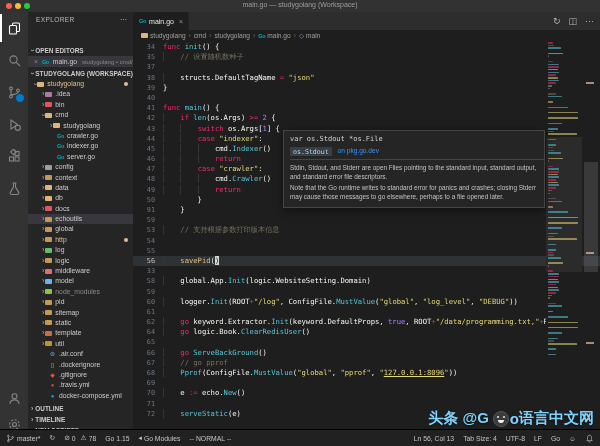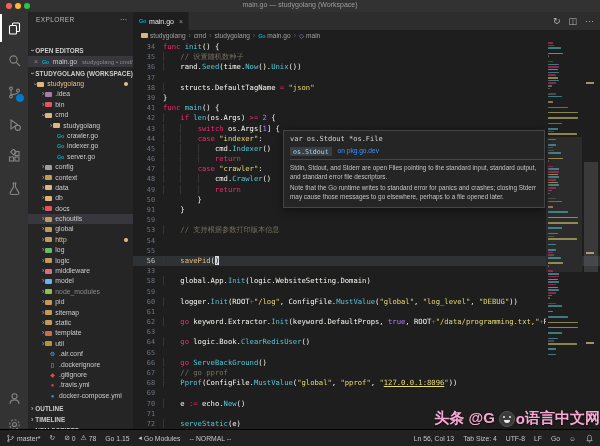--- a/index.html
+++ b/index.html
@@ -77,21 +77,21 @@
   .tt-para{font-size:6.4px;color:#c3c3c3;line-height:1.35;margin-top:3px;}
   
   #statusbar{position:absolute;left:0;bottom:0;width:600px;height:16px;background:#212121;border-top:1px solid #000;
     color:#c5c5c5;font-size:6.8px;}
   #sb-left,#sb-right{position:absolute;top:0;height:16px;display:flex;align-items:center;gap:9px;}
   #sb-left{left:6px;}
   #sb-right{right:6px;}
   .sbitem{display:flex;align-items:center;gap:2px;white-space:nowrap;}
   .sbitem svg{width:9px;height:9px;stroke:#c5c5c5;fill:none;stroke-width:1.1;}
   
-  #watermark{position:absolute;right:0;bottom:18px;font-size:15px;font-weight:bold;color:#f9a8d4;
+  #watermark{position:absolute;right:6px;bottom:18px;font-size:15px;font-weight:bold;color:#7dd3fc;
     text-shadow:0 1px 2px rgba(0,0,0,0.6);display:flex;align-items:center;z-index:9;}
   #wm-emoji{position:relative;width:14px;height:14px;border-radius:50%;background:#3b3b3b;border:1px solid #555;
     margin:0 -10px 0 4px;z-index:2;}
   #wm-emoji::before{content:"";position:absolute;left:3px;top:4px;width:2px;height:2px;border-radius:50%;background:#eee;
     box-shadow:6px 0 0 #eee;}
   #wm-emoji::after{content:"";position:absolute;left:4px;top:8px;width:6px;height:3px;border-radius:0 0 6px 6px;background:#eee;}
 </style>
 </head>
 <body>
 
@@ -226,24 +226,24 @@
       <div id="tab-actions">
         <span>↻</span>
         <span>◫</span>
         <span>···</span>
       </div>
     </div>
     <div id="breadcrumb"><span><span class="bico folder" style="display:inline-block;width:7px;height:5px;background:#dcb67a;border-radius:1px"></span><span>studygolang</span></span><span class="sep">›</span><span><span>cmd</span></span><span class="sep">›</span><span><span>studygolang</span></span><span class="sep">›</span><span><span class="bico go-badge">Go</span><span>main.go</span></span><span class="sep">›</span><span><span class="bico" style="color:#b180d7">◇</span><span>main</span></span></div>
     <div id="code">
         <div class="cline"><span class="lnum">34</span><span class="ctext"><span class="sk">func</span><span class="sp"> </span><span class="sf">init</span><span class="sp">() {</span></span></div>
         <div class="cline"><span class="lnum">35</span><span class="ctext"><span class="sp ind">    </span><span class="sc">// 设置随机数种子</span></span></div>
-        <div class="cline"><span class="lnum">36</span><span class="ctext"><span class="sp ind">    </span><span class="sp">rand.</span><span class="sf">Seed</span><span class="sp">(time.</span><span class="sf">Now</span><span class="sp">().</span><span class="sf">Unix</span><span class="sp">())</span></span></div>
         <div class="cline"><span class="lnum">37</span><span class="ctext"></span></div>
         <div class="cline"><span class="lnum">38</span><span class="ctext"><span class="sp ind">    </span><span class="sp">structs.DefaultTagName </span><span class="sk">=</span><span class="sp"> </span><span class="ss">"json"</span></span></div>
         <div class="cline"><span class="lnum">39</span><span class="ctext"><span class="sp">}</span></span></div>
+        <div class="cline"><span class="lnum">40</span><span class="ctext"></span></div>
         <div class="cline"><span class="lnum">41</span><span class="ctext"><span class="sk">func</span><span class="sp"> </span><span class="sf">main</span><span class="sp">() {</span></span></div>
         <div class="cline"><span class="lnum">42</span><span class="ctext"><span class="sp ind">    </span><span class="sk">if</span><span class="sp"> </span><span class="sf">len</span><span class="sp">(os.Args) </span><span class="sk">&gt;=</span><span class="sp"> </span><span class="sn">2</span><span class="sp"> {</span></span></div>
         <div class="cline"><span class="lnum">43</span><span class="ctext"><span class="sp ind">        </span><span class="sk">switch</span><span class="sp"> os.Args[</span><span class="sn">1</span><span class="sp">] {</span></span></div>
         <div class="cline"><span class="lnum">44</span><span class="ctext"><span class="sp ind">        </span><span class="sk">case</span><span class="sp"> </span><span class="ss">"indexer"</span><span class="sp">:</span></span></div>
         <div class="cline"><span class="lnum">45</span><span class="ctext"><span class="sp ind">            </span><span class="sp">cmd.</span><span class="sf">Indexer</span><span class="sp">()</span></span></div>
         <div class="cline"><span class="lnum">46</span><span class="ctext"><span class="sp ind">            </span><span class="sk">return</span></span></div>
         <div class="cline"><span class="lnum">47</span><span class="ctext"><span class="sp ind">        </span><span class="sk">case</span><span class="sp"> </span><span class="ss">"crawler"</span><span class="sp">:</span></span></div>
         <div class="cline"><span class="lnum">48</span><span class="ctext"><span class="sp ind">            </span><span class="sp">cmd.</span><span class="sf">Crawler</span><span class="sp">()</span></span></div>
         <div class="cline"><span class="lnum">49</span><span class="ctext"><span class="sp ind">            </span><span class="sk">return</span></span></div>
         <div class="cline"><span class="lnum">50</span><span class="ctext"><span class="sp">        }</span></span></div>
@@ -252,21 +252,20 @@
         <div class="cline"><span class="lnum">53</span><span class="ctext"><span class="sp ind">    </span><span class="sc">// 支持根据参数打印版本信息</span></span></div>
         <div class="cline"><span class="lnum">54</span></div>
         <div class="cline"><span class="lnum">55</span><span class="ctext"></span></div>
         <div class="cline current"><span class="lnum">56</span><span class="ctext"><span class="sp ind">    </span><span class="sy">savePid</span><span class="sp">(</span><span class="scur">)</span></span></div>
         <div class="cline"><span class="lnum">33</span><span class="ctext"></span></div>
         <div class="cline"><span class="lnum">58</span><span class="ctext"><span class="sp ind">    </span><span class="sp">global.App.</span><span class="sf">Init</span><span class="sp">(logic.WebsiteSetting.Domain)</span></span></div>
         <div class="cline"><span class="lnum">59</span><span class="ctext"></span></div>
         <div class="cline"><span class="lnum">60</span><span class="ctext"><span class="sp ind">    </span><span class="sp">logger.</span><span class="sf">Init</span><span class="sp">(ROOT</span><span class="sk">+</span><span class="ss">"/log"</span><span class="sp">, ConfigFile.</span><span class="sf">MustValue</span><span class="sp">(</span><span class="ss">"global"</span><span class="sp">, </span><span class="ss">"log_level"</span><span class="sp">, </span><span class="ss">"DEBUG"</span><span class="sp">))</span></span></div>
         <div class="cline"><span class="lnum">61</span><span class="ctext"></span></div>
         <div class="cline"><span class="lnum">62</span><span class="ctext"><span class="sp ind">    </span><span class="sk">go</span><span class="sp"> keyword.Extractor.</span><span class="sf">Init</span><span class="sp">(keyword.DefaultProps, </span><span class="sn">true</span><span class="sp">, ROOT</span><span class="sk">+</span><span class="ss">"/data/programming.txt,"</span><span class="sk">+</span><span class="sp">ROO</span></span></div>
-        <div class="cline"><span class="lnum">63</span><span class="ctext"></span></div>
         <div class="cline"><span class="lnum">64</span><span class="ctext"><span class="sp ind">    </span><span class="sk">go</span><span class="sp"> logic.Book.</span><span class="sf">ClearRedisUser</span><span class="sp">()</span></span></div>
         <div class="cline"><span class="lnum">65</span><span class="ctext"></span></div>
         <div class="cline"><span class="lnum">66</span><span class="ctext"><span class="sp ind">    </span><span class="sk">go</span><span class="sp"> </span><span class="sf">ServeBackGround</span><span class="sp">()</span></span></div>
         <div class="cline"><span class="lnum">67</span><span class="ctext"><span class="sp ind">    </span><span class="sc">// go pprof</span></span></div>
         <div class="cline"><span class="lnum">68</span><span class="ctext"><span class="sp ind">    </span><span class="sf">Pprof</span><span class="sp">(ConfigFile.</span><span class="sf">MustValue</span><span class="sp">(</span><span class="ss">"global"</span><span class="sp">, </span><span class="ss">"pprof"</span><span class="sp">, </span><span class="ss">"</span><span class="slnk">127.0.0.1:8096</span><span class="ss">"</span><span class="sp">))</span></span></div>
         <div class="cline"><span class="lnum">69</span><span class="ctext"></span></div>
         <div class="cline"><span class="lnum">70</span><span class="ctext"><span class="sp ind">    </span><span class="sp">e </span><span class="sk">:=</span><span class="sp"> echo.</span><span class="sf">New</span><span class="sp">()</span></span></div>
         <div class="cline"><span class="lnum">71</span><span class="ctext"></span></div>
         <div class="cline"><span class="lnum">72</span><span class="ctext"><span class="sp ind">    </span><span class="sf">serveStatic</span><span class="sp">(e)</span></span></div>
       </div>

